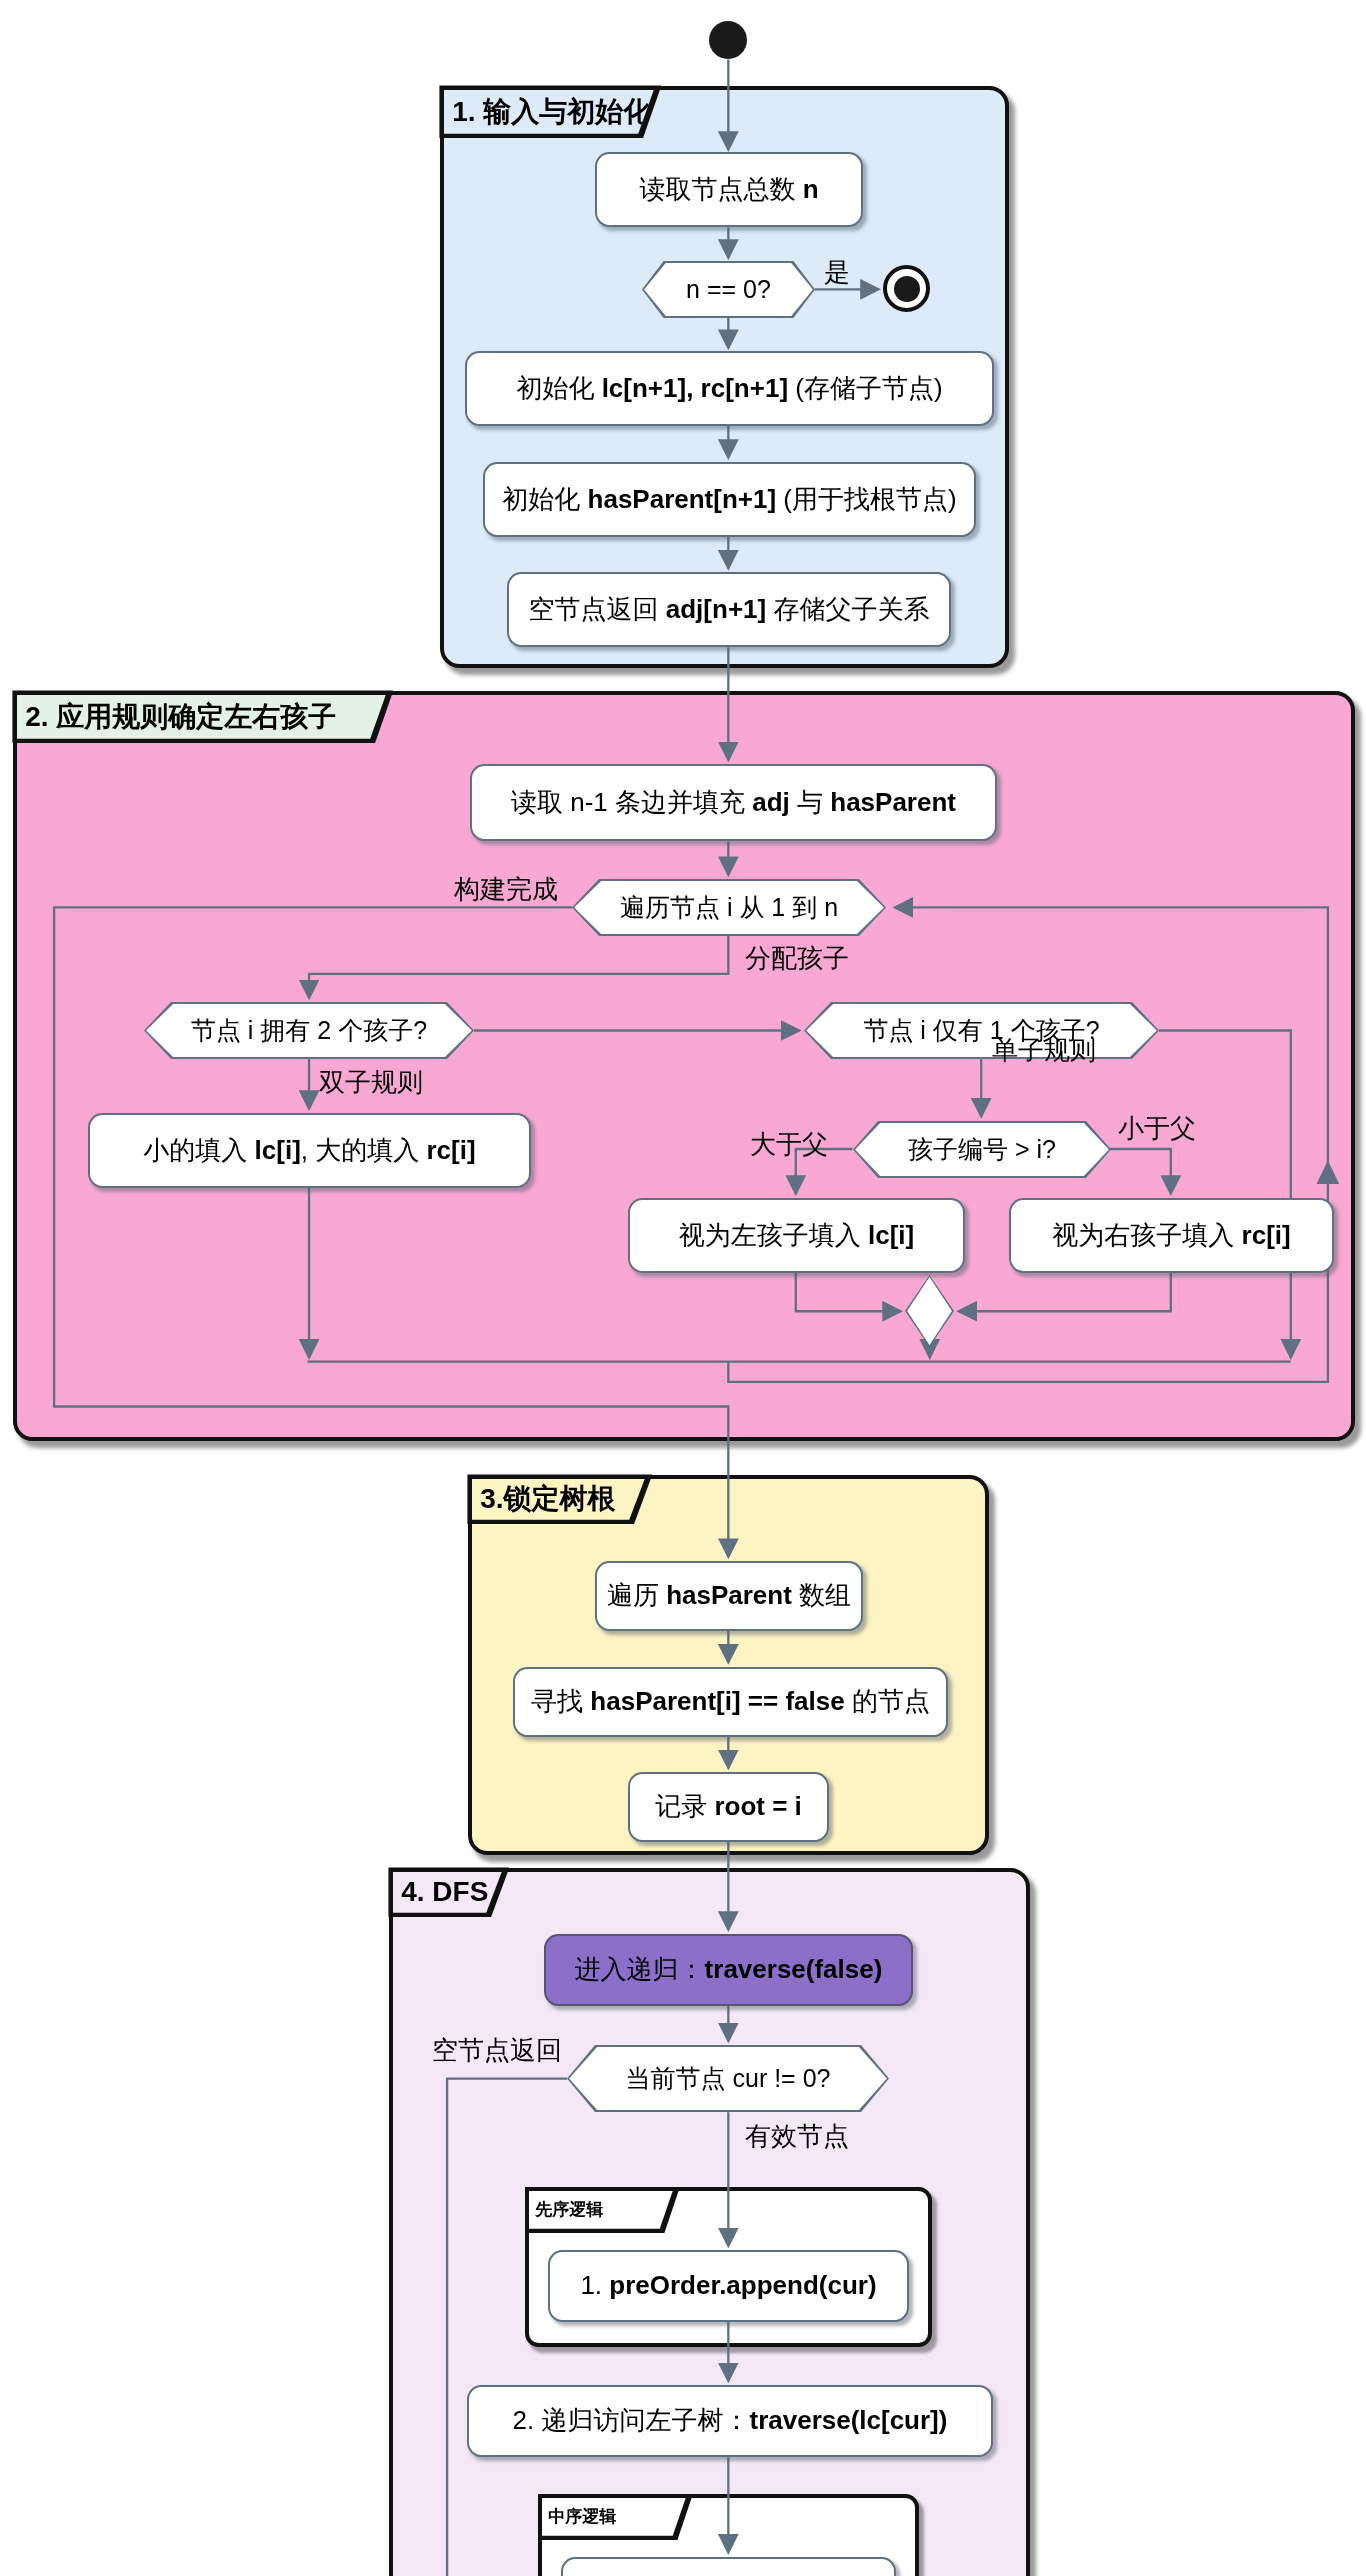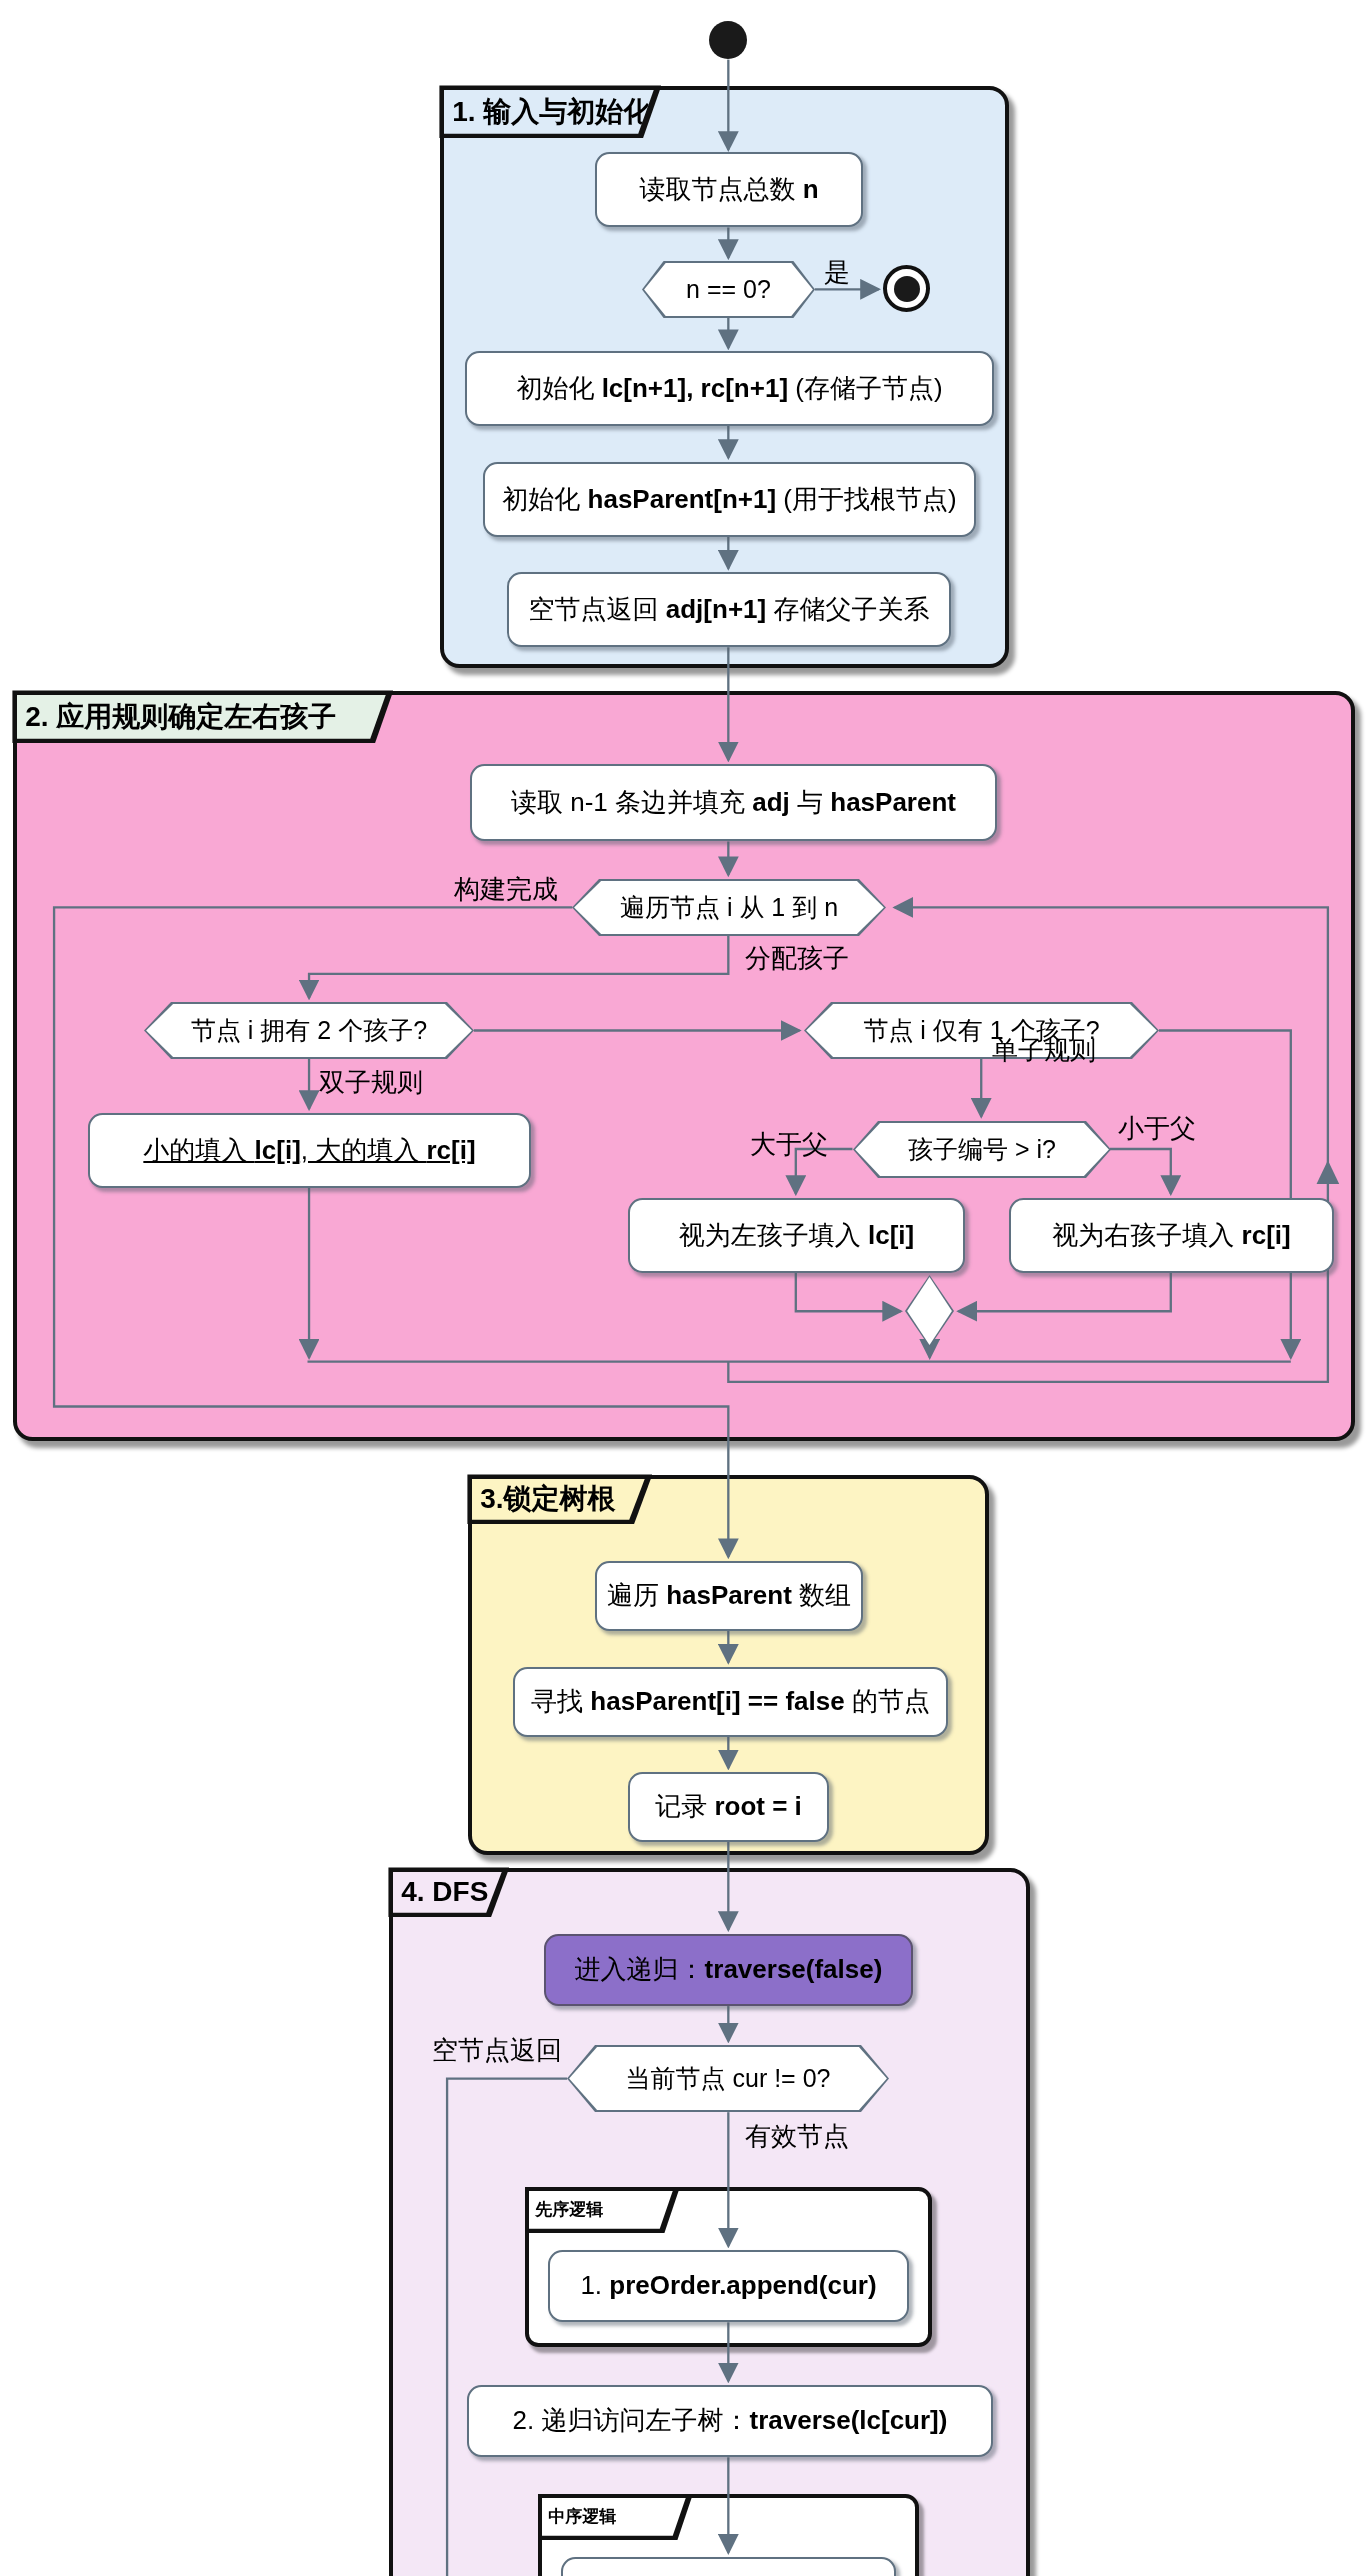--- a/index.html
+++ b/index.html
@@ -196,21 +196,21 @@
       <span>节点 i 拥有 2 个孩子?</span>
     </div>
 </div>
 
 <div class="hexo" style="left:804px;top:1002px;width:355px;height:57px;--s:27px;">
   <div class="hexi" style="--s:27px;">
       <span>节点 i 仅有 1 个孩子?</span>
     </div>
 </div>
 
-<div class="activity" style="left:88px;top:1113px;width:443px;height:75px;text-decoration:underline;">
+<div class="activity" style="left:88px;top:1113px;width:443px;height:75px;">
   <span><span>小的填入 </span><span class="bold">lc[i]</span><span>, 大的填入 </span><span class="bold">rc[i]</span></span>
 </div>
 
 <div class="hexo" style="left:853px;top:1121px;width:258px;height:57px;--s:25px;">
   <div class="hexi" style="--s:25px;">
       <span>孩子编号 &gt; i?</span>
     </div>
 </div>
 
 <div class="activity" style="left:628px;top:1198px;width:337px;height:75px;">

